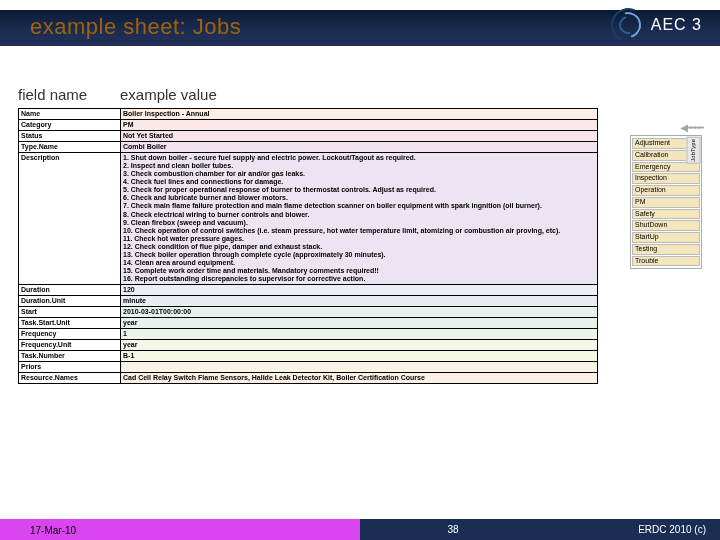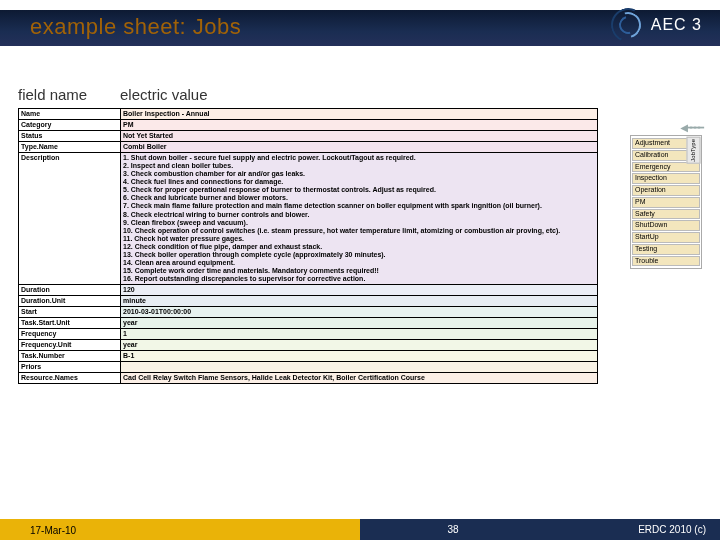--- a/index.html
+++ b/index.html
@@ -105,21 +105,21 @@
   }
   .callout-item {
     border:1px solid #bbb; background:#f3e6bd;
     padding:0 2px; margin:1px 0;
   }
   .footer {
     position:absolute; bottom:0; left:0; right:0;
     display:flex;
   }
   .footer .fleft {
-    width:50%; background:#eab308; padding:6px 0 4px 30px;
+    width:50%; background:#d946ef; padding:6px 0 4px 30px;
     font-size:10px; box-sizing:border-box;
   }
   .footer .fmid {
     flex:1; background:#1a2d52; display:flex; align-items:center; justify-content:center;
     color:#fff; font-size:10px;
   }
   .footer .fright {
     width:160px; background:#1a2d52; display:flex; align-items:center; justify-content:flex-end;
     color:#fff; font-size:10px; padding-right:14px;
   }
@@ -135,21 +135,21 @@
       <div class="arc arc1"></div>
         <div class="arc arc2"></div>
         <div class="arc arc3"></div>
     </div>
     <div class="logo-text">AEC 3</div>
   </div>
 </div>
 
 <div class="col-head">
   <div class="col1">field name</div>
-  <div class="col2">electric value</div>
+  <div class="col2">example value</div>
 </div>
 
 <div class="sheet" id="sheet">
     <div class="row bg1">
       <div class="cell-label">Name</div>
       <div class="cell-value">Boiler Inspection - Annual</div>
     </div>
     <div class="row bg2">
       <div class="cell-label">Category</div>
       <div class="cell-value">PM</div>

